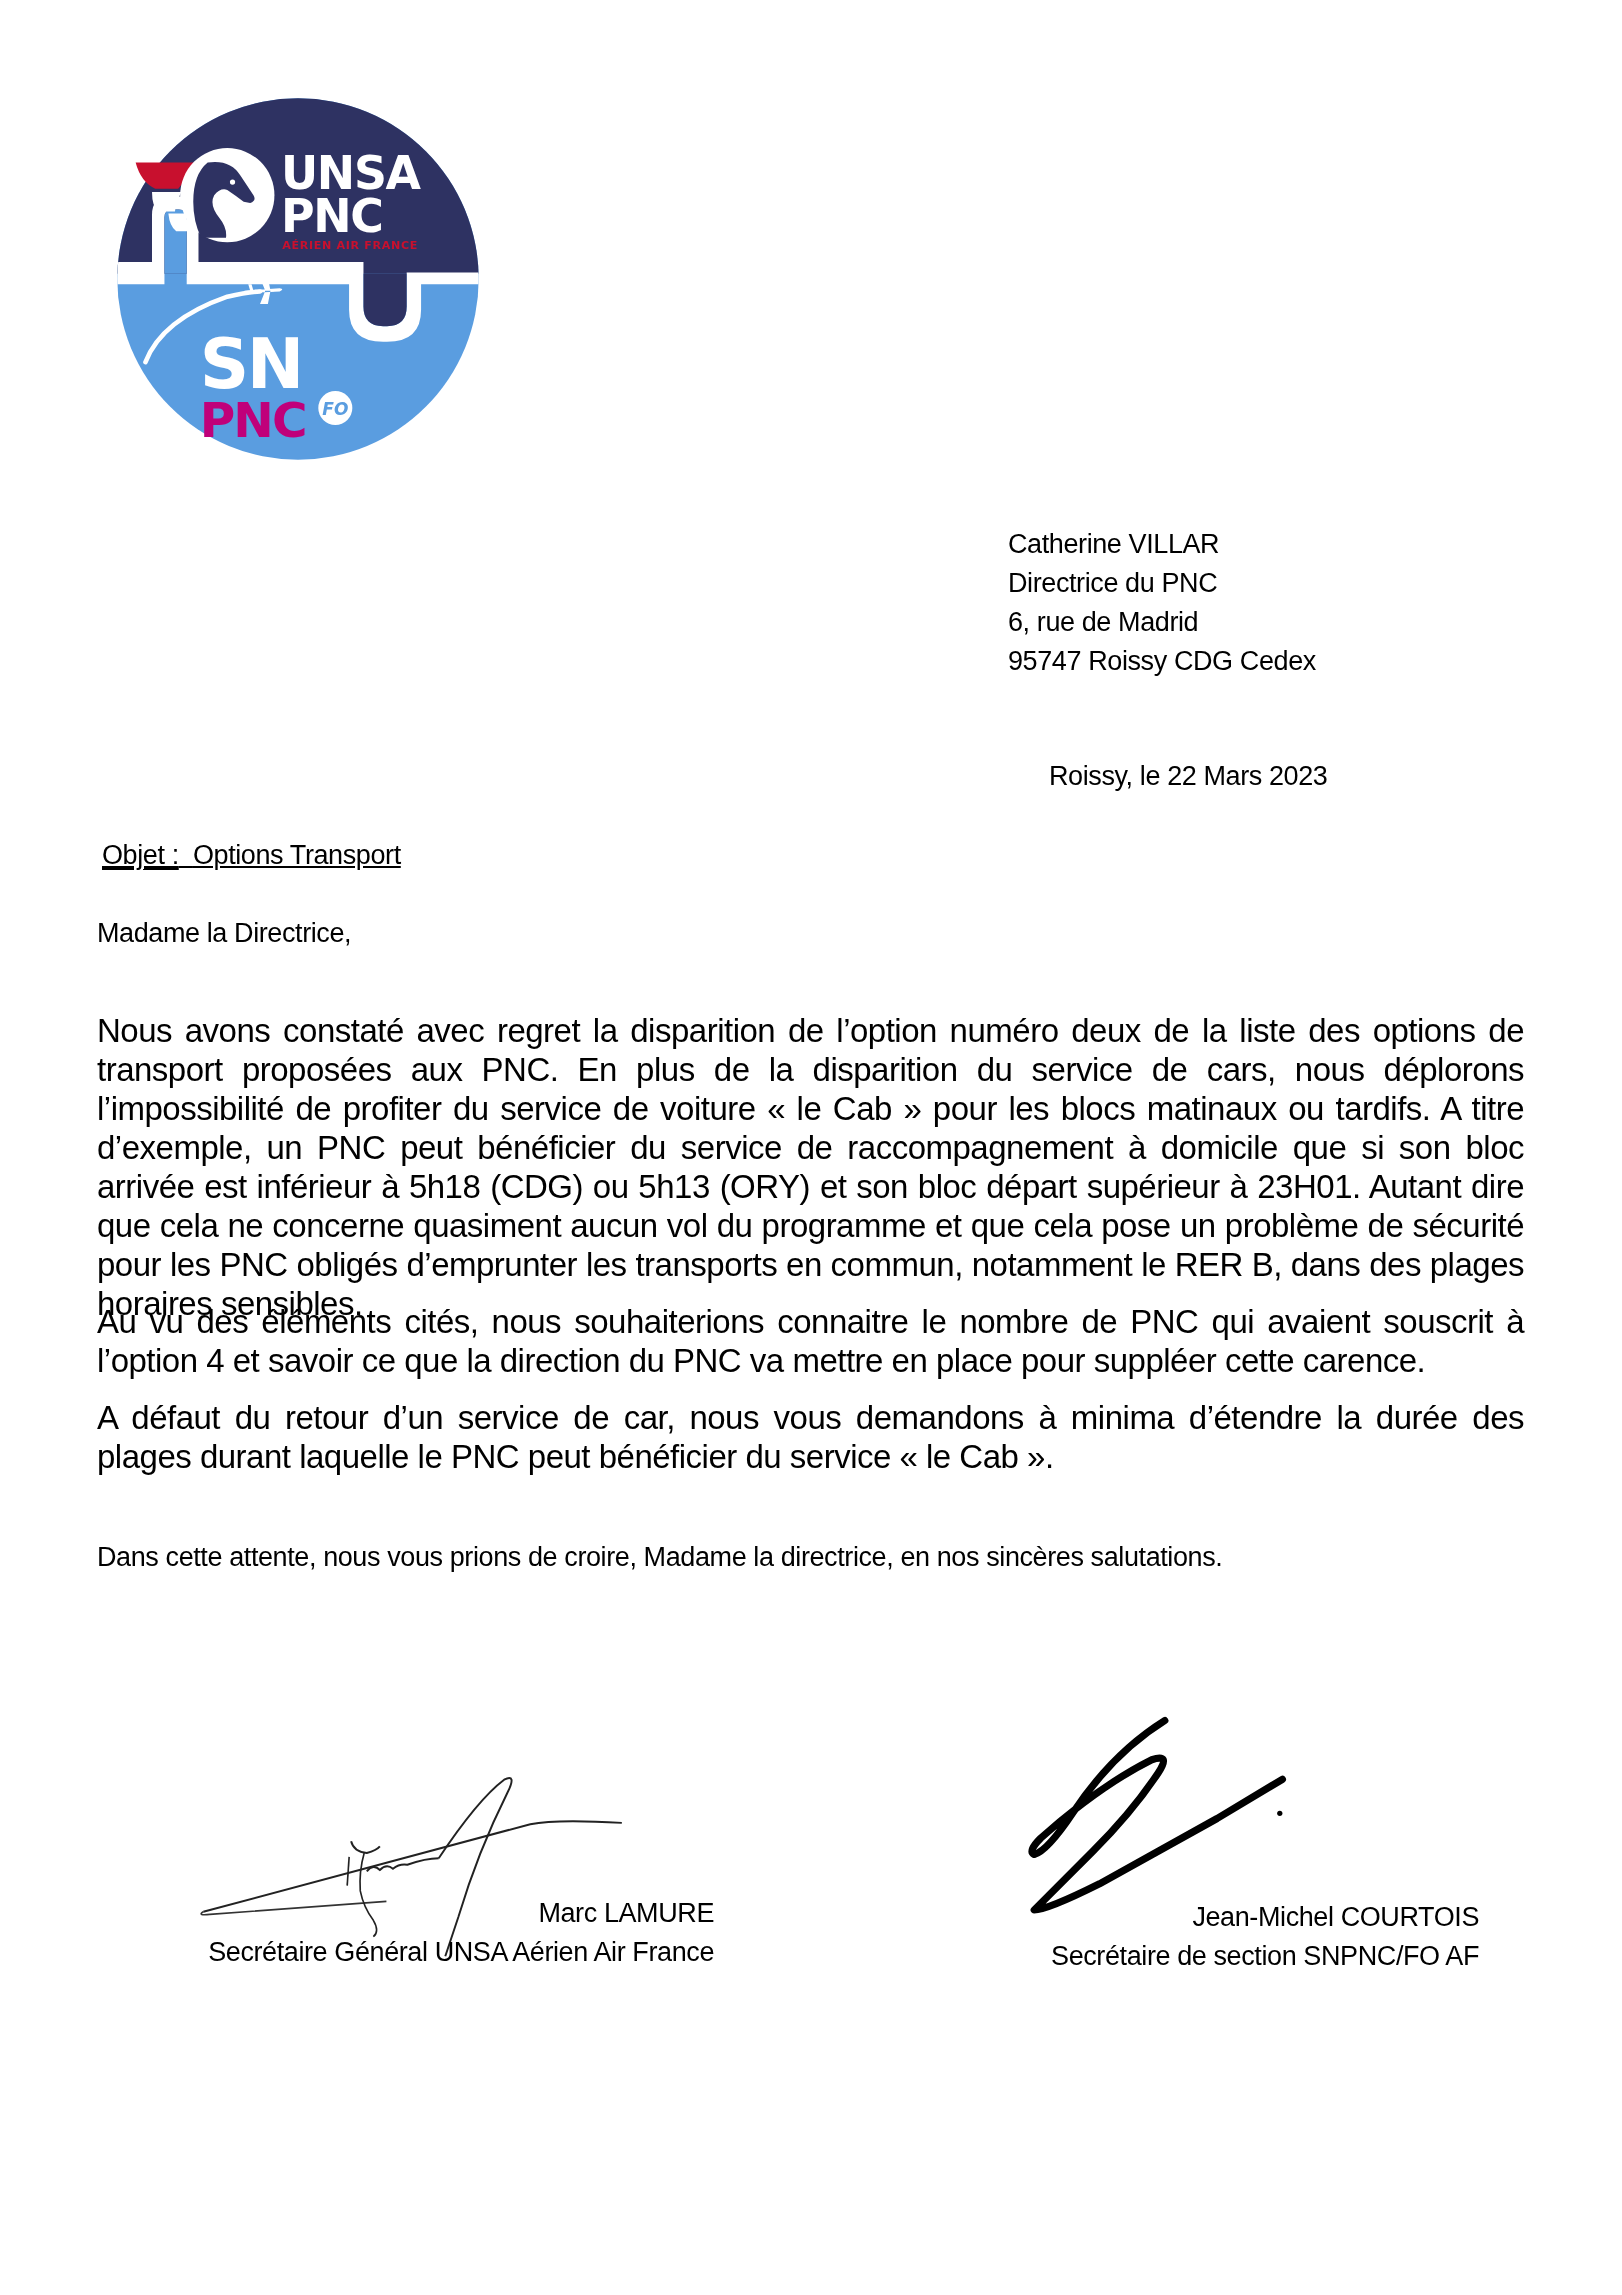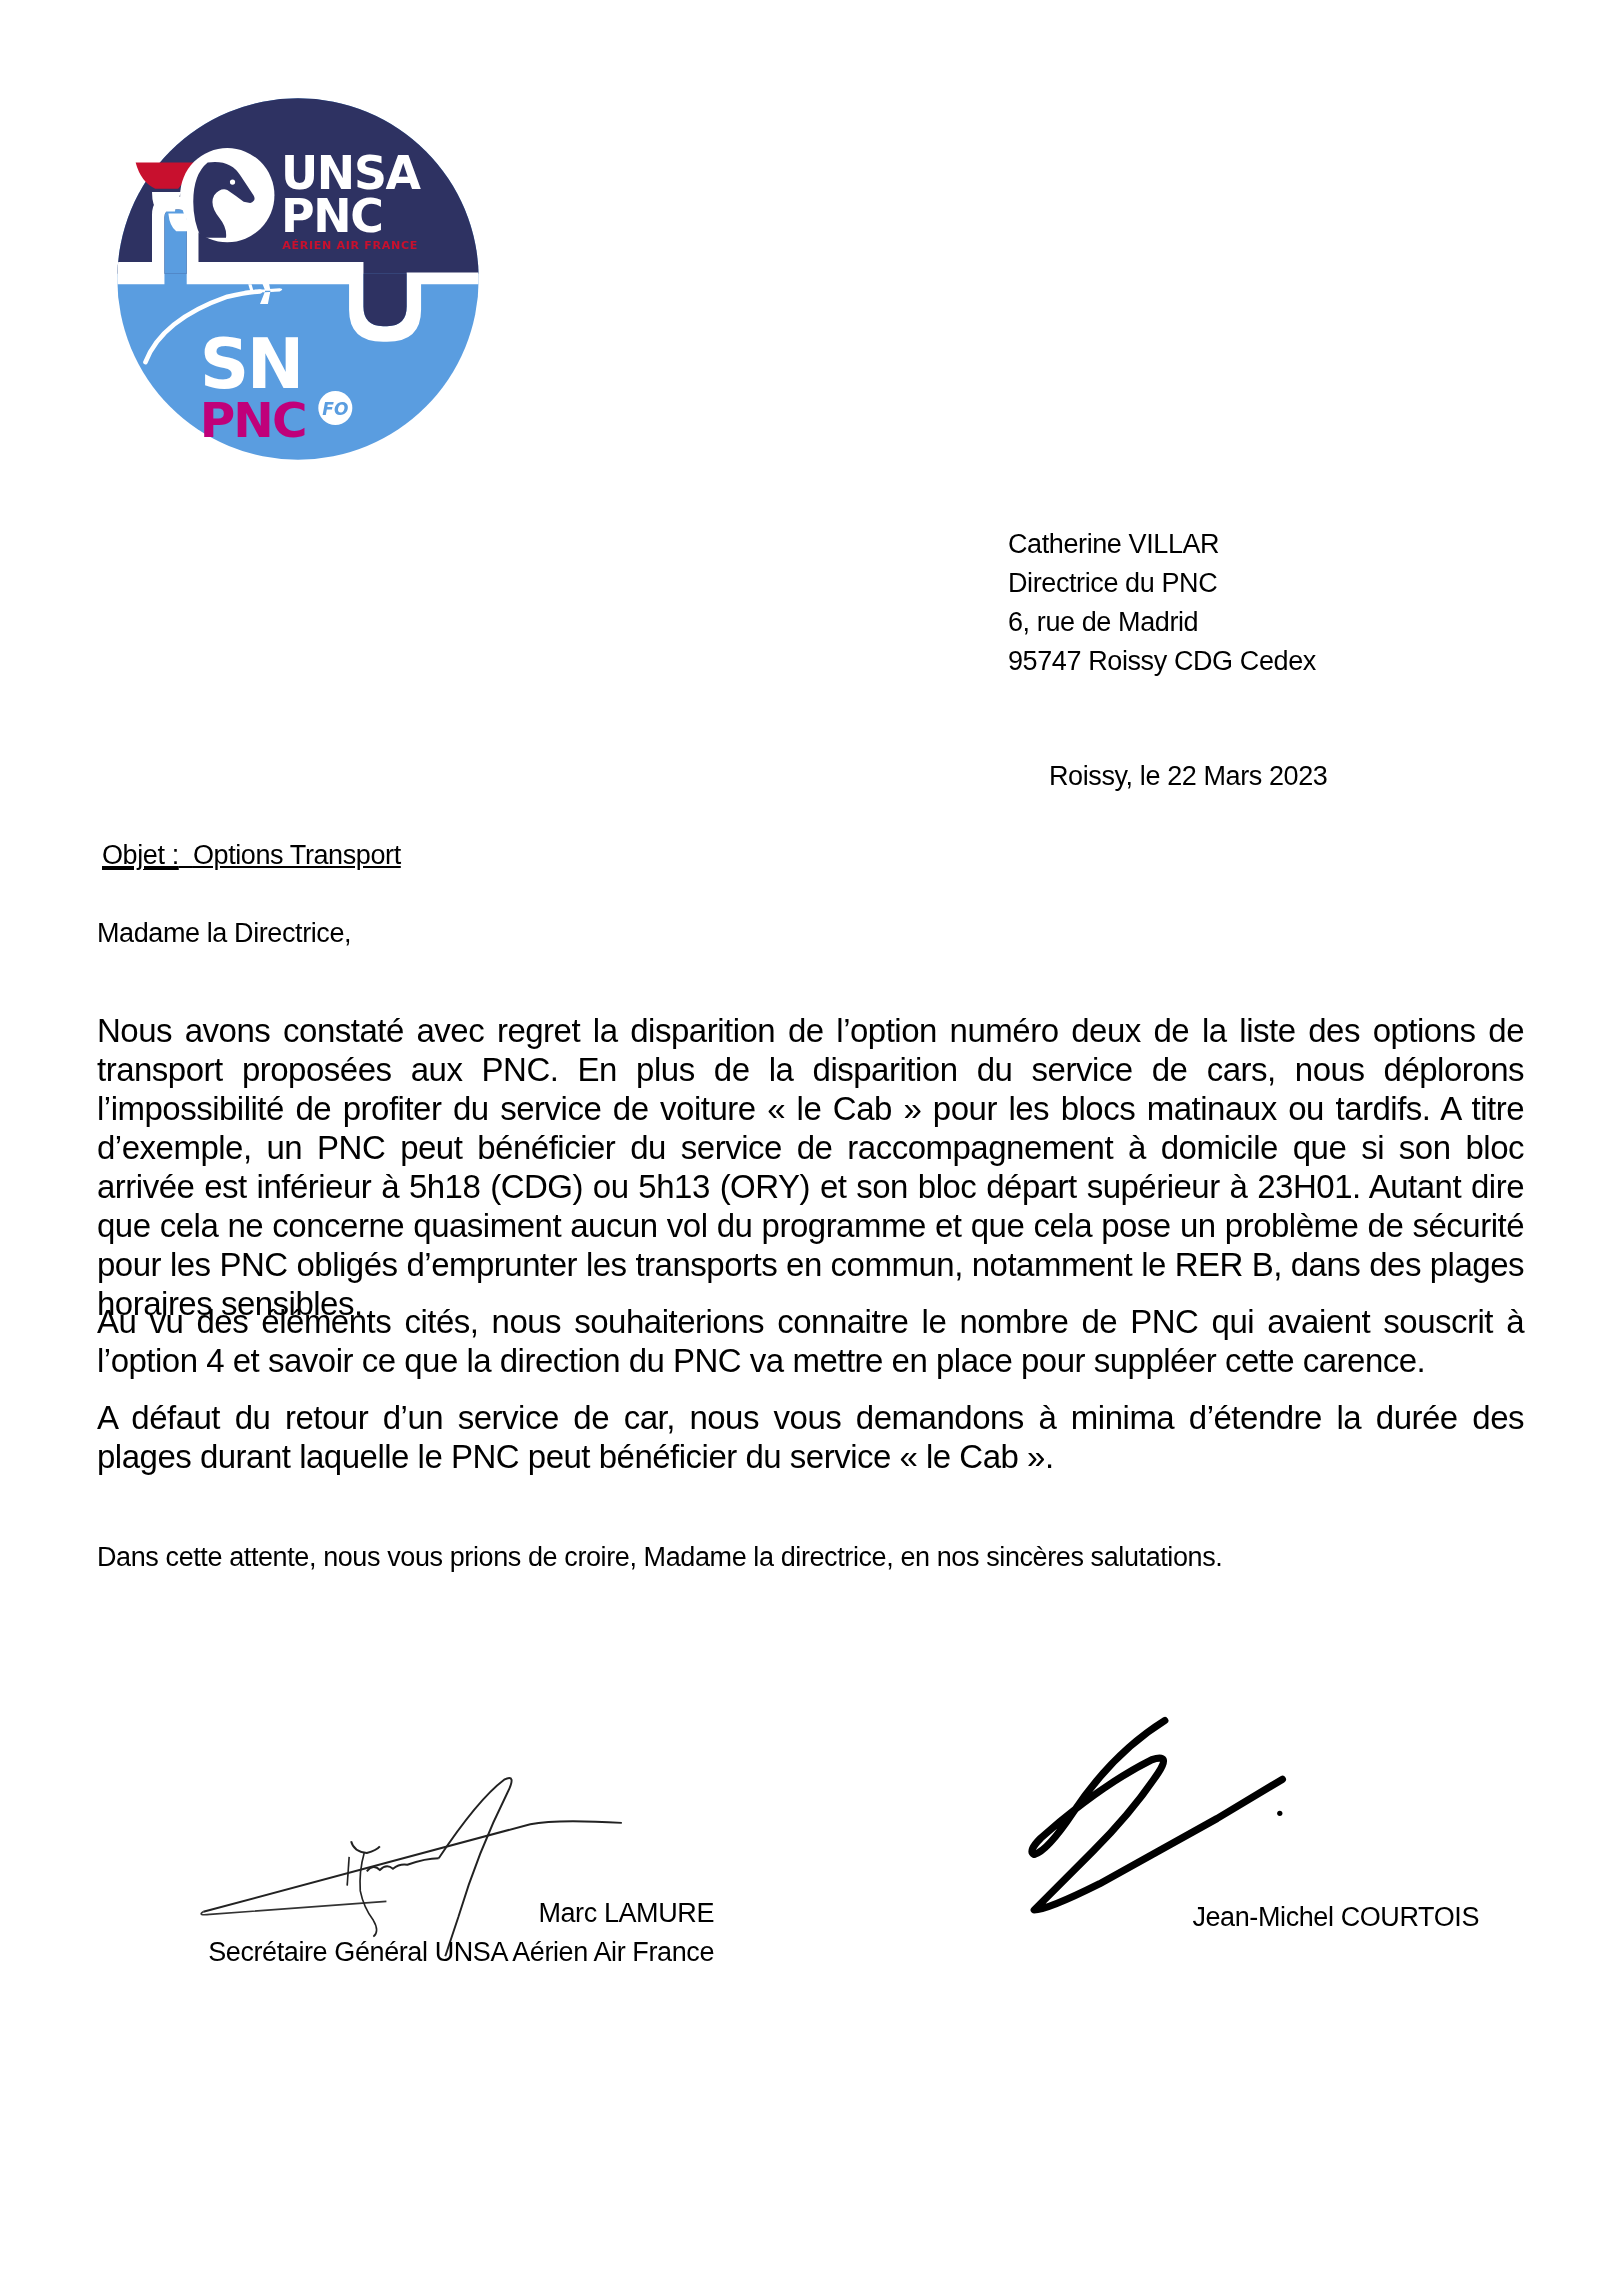--- a/index.html
+++ b/index.html
@@ -114,14 +114,15 @@
   <path d="M220,10 Q140,60 80,150 Q40,210 20,215 Q10,210 30,190 Q120,110 200,70 Q230,60 210,90 Q170,150 110,210 Q60,260 20,300 Q40,300 120,260 L300,160 L400,100" stroke="#000" stroke-width="11" fill="none" stroke-linecap="round" stroke-linejoin="round"></path>
   <circle cx="396" cy="152" r="4" fill="#000"></circle>
 </svg>
 
 <div class="abs sig-block sig-left txt">
   <div>Marc LAMURE</div>
   <div>Secrétaire Général UNSA Aérien Air France</div>
 </div>
 <div class="abs sig-block sig-right txt">
   <div>Jean-Michel COURTOIS</div>
+  <div>Secrétaire de section SNPNC/FO AF</div>
 </div>
 
 
 </body></html>

